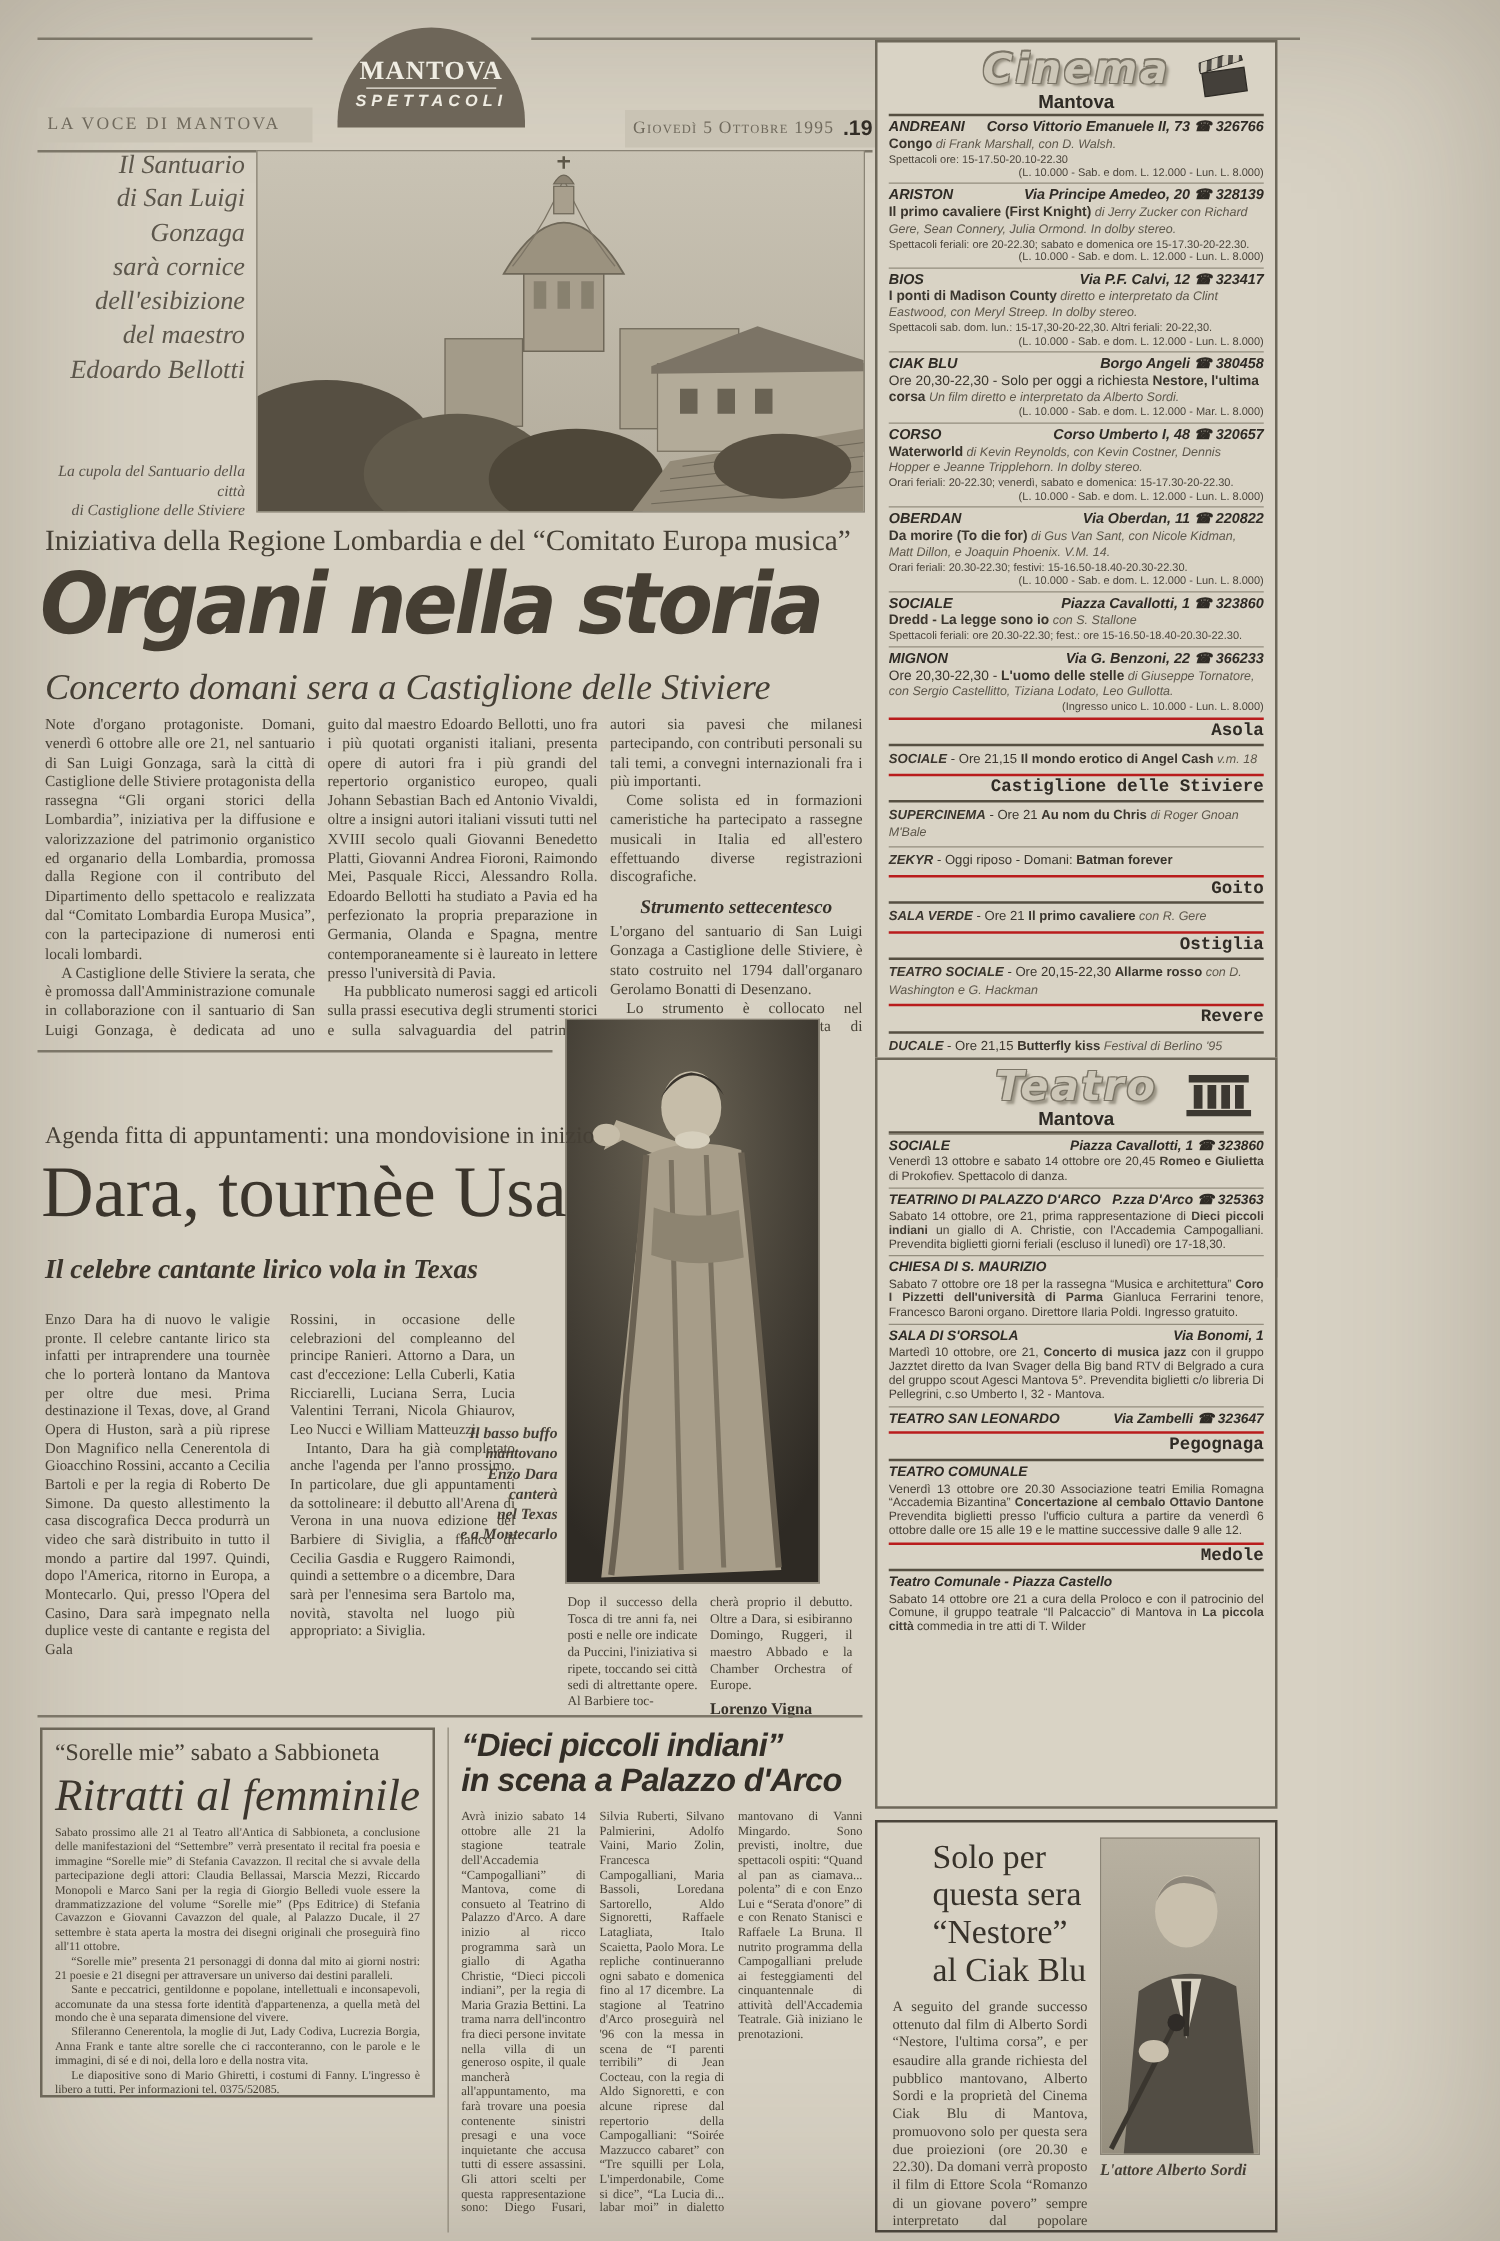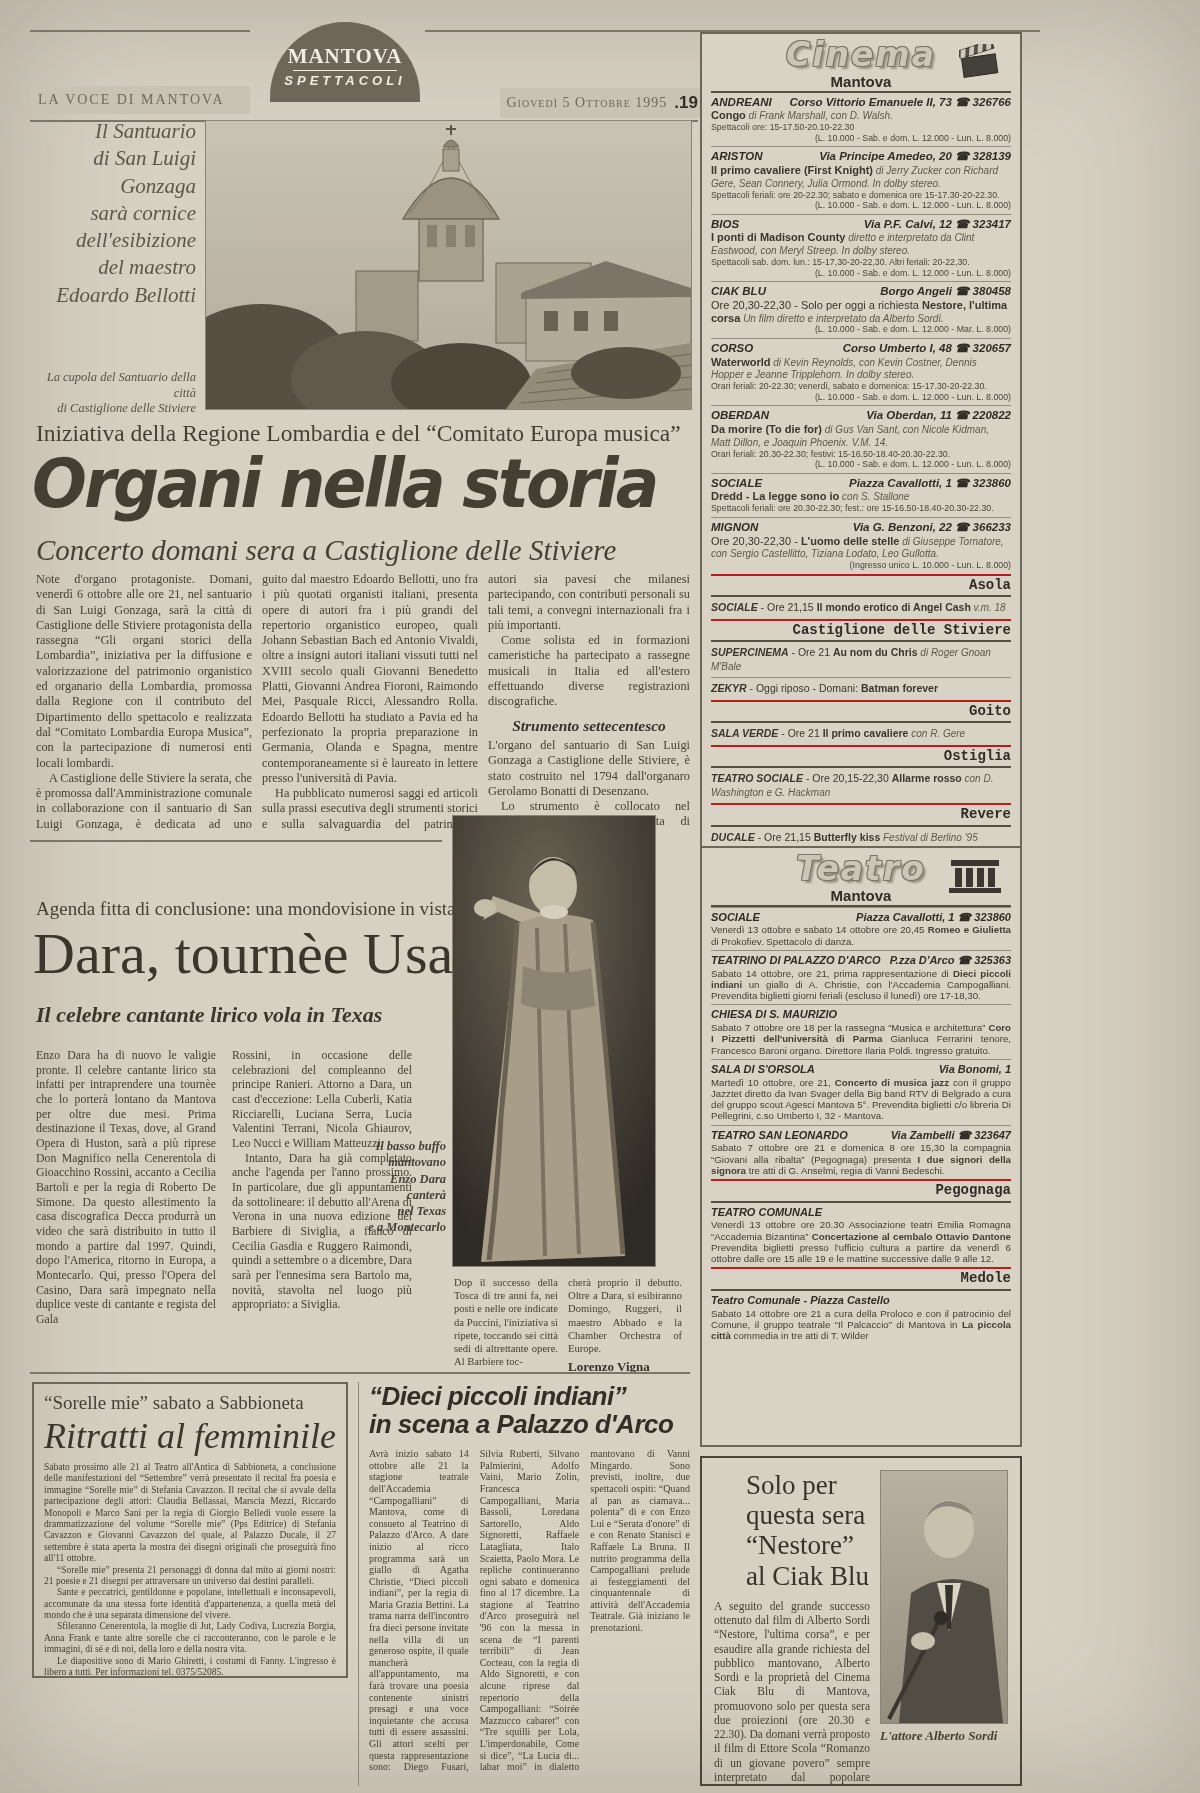--- a/index.html
+++ b/index.html
@@ -197,21 +197,21 @@
       <path d="M76,62 Q100,28 126,60 Q118,44 100,42 Q84,44 76,62 Z" fill="#38332c"></path>
       <path d="M64,108 Q100,92 140,104 L172,440 L28,446 Z" fill="#a79d89"></path>
       <path d="M84,112 L92,440" stroke="#7b7261" stroke-width="4" fill="none"></path>
       <path d="M112,108 L126,438" stroke="#7b7261" stroke-width="4" fill="none"></path>
       <path d="M64,108 Q58,200 48,300 Q44,380 36,444" stroke="#6a6152" stroke-width="5" fill="none"></path>
       <path d="M140,106 Q152,220 160,320 Q166,390 170,438" stroke="#6a6152" stroke-width="5" fill="none"></path>
       <path d="M70,150 Q102,162 138,152 L142,190 Q102,200 68,188 Z" fill="#8d8471"></path>
       <ellipse cx="101" cy="96" rx="14" ry="7" fill="#d6cfbd"></ellipse>
     </svg>
   </div>
-  <div class="abs" id="dara-kicker">Agenda fitta di conclusione: una mondovisione in vista</div>
+  <div class="abs" id="dara-kicker">Agenda fitta di appuntamenti: una mondovisione in inizio</div>
   <div class="abs" id="dara-headline">Dara, tournèe Usa</div>
   <div class="abs" id="dara-sub">Il celebre cantante lirico vola in Texas</div>
 
   <div class="bodycol" style="left:36px;top:1048px;width:180px;height:316px;font-size:11.8px;">
     <p class="fi">Enzo Dara ha di nuovo le valigie pronte. Il celebre cantante lirico sta infatti per intraprendere una tournèe che lo porterà lontano da Mantova per oltre due mesi. Prima destinazione il Texas, dove, al Grand Opera di Huston, sarà a più riprese Don Magnifico nella Cenerentola di Gioacchino Rossini, accanto a Cecilia Bartoli e per la regia di Roberto De Simone. Da questo allestimento la casa discografica Decca produrrà un video che sarà distribuito in tutto il mondo a partire dal 1997. Quindi, dopo l'America, ritorno in Europa, a Montecarlo. Qui, presso l'Opera del Casino, Dara sarà impegnato nella duplice veste di cantante e regista del Gala</p>
   </div>
   <div class="bodycol" style="left:232px;top:1048px;width:180px;height:316px;font-size:11.8px;">
     <p class="fi">Rossini, in occasione delle celebrazioni del compleanno del principe Ranieri. Attorno a Dara, un cast d'eccezione: Lella Cuberli, Katia Ricciarelli, Luciana Serra, Lucia Valentini Terrani, Nicola Ghiaurov, Leo Nucci e William Matteuzzi.</p>
     <p>Intanto, Dara ha già completato anche l'agenda per l'anno prossimo. In particolare, due gli appuntamenti da sottolineare: il debutto all'Arena di Verona in una nuova edizione del Barbiere di Siviglia, a fianco di Cecilia Gasdia e Ruggero Raimondi, quindi a settembre o a dicembre, Dara sarà per l'ennesima sera Bartolo ma, novità, stavolta nel luogo più appropriato: a Siviglia.</p>
   </div>
@@ -479,23 +479,20 @@
           </div>
           <div class="tv-b">
             <span>Martedì 10 ottobre, ore 21, </span><span class="film">Concerto di musica jazz</span><span> con il gruppo Jazztet diretto da Ivan Svager della Big band RTV di Belgrado a cura del gruppo scout Agesci Mantova 5°. Prevendita biglietti c/o libreria Di Pellegrini, c.so Umberto I, 32 - Mantova.</span>
           </div>
         </div>
 
         <div class="tv">
           <div class="tv-h">
             <span>TEATRO SAN LEONARDO</span>
             <span>Via Zambelli ☎ 323647</span>
-          </div>
-          <div class="tv-b">
-            <span>Sabato 7 ottobre ore 21 e domenica 8 ore 15,30 la compagnia “Giovani alla ribalta” (Pegognaga) presenta </span><span class="film">I due signori della signora</span><span> tre atti di G. Anselmi, regia di Vanni Bedeschi.</span>
           </div>
         </div>
       </div>
     <div id="teatro-towns">
 
         <div class="town">
           <div class="town-h">Pegognaga</div>
           <div>
 
               <div class="tv first">

